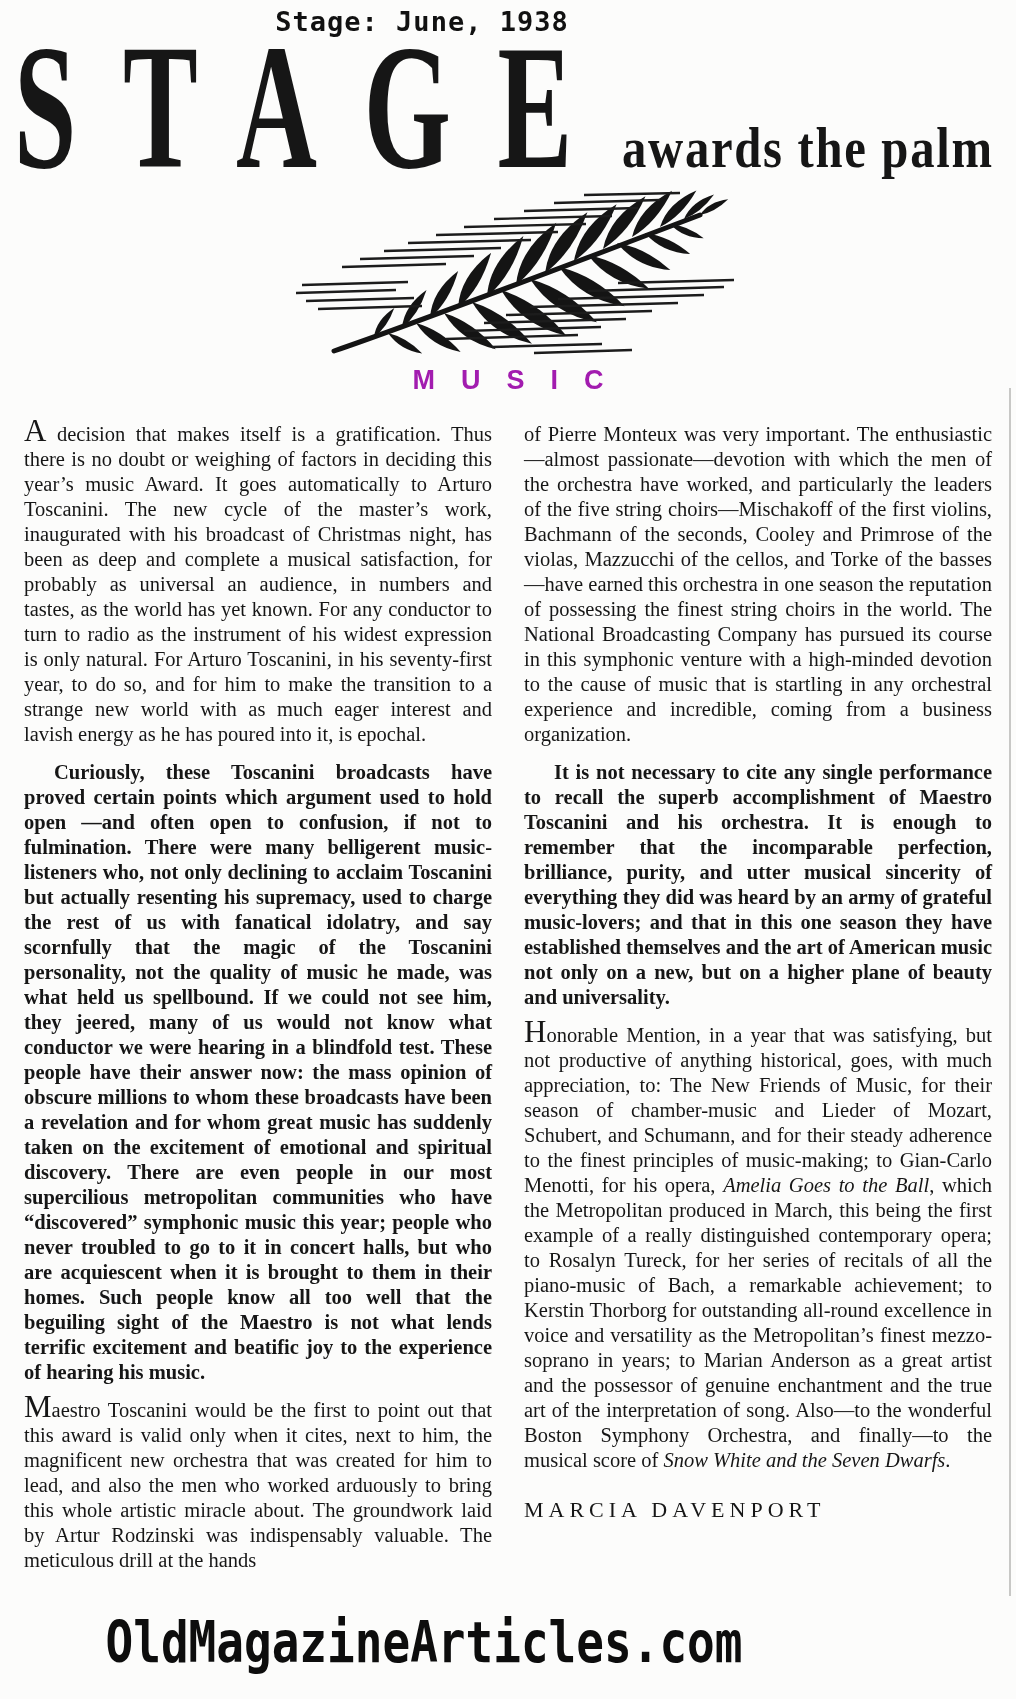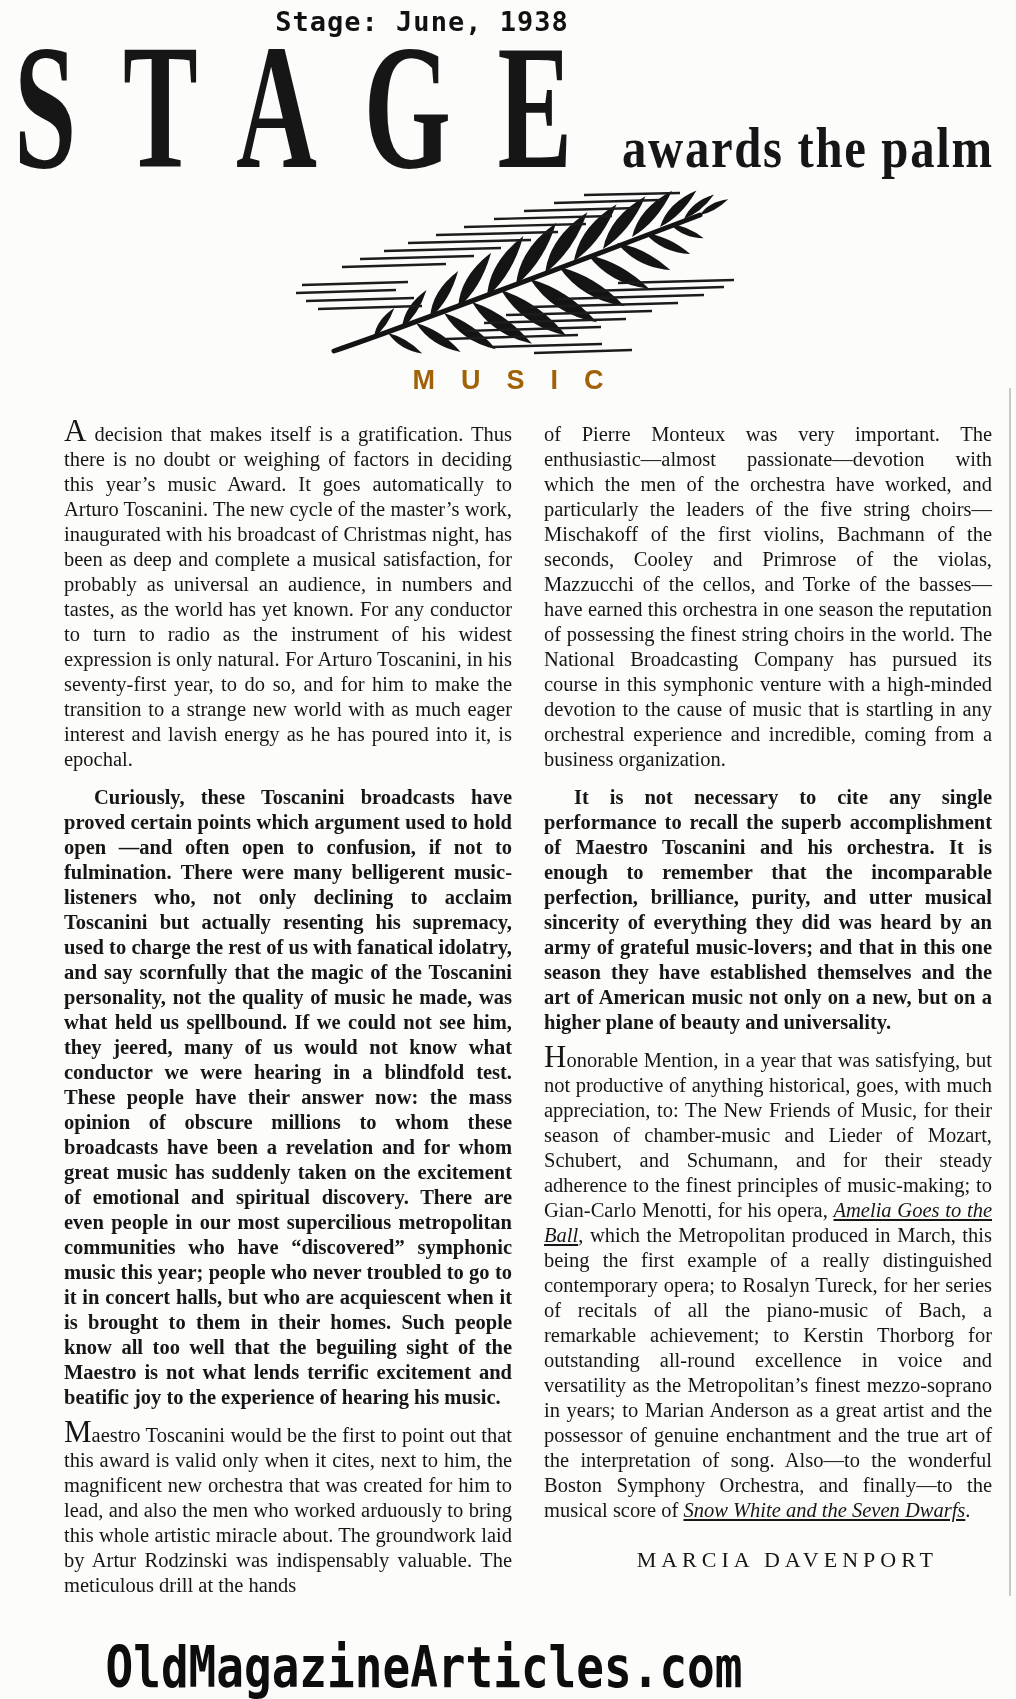--- a/index.html
+++ b/index.html
@@ -22,46 +22,46 @@
   }
   .masthead-sub {
     position:absolute; left:622px; bottom:-6px;
     font-weight:bold; font-size:58px; line-height:1; letter-spacing:2px;
     transform:scaleX(0.84); transform-origin:left bottom; white-space:nowrap;
   }
   .palm-wrap { margin:16px 0 0 296px; width:440px; height:170px; }
   .music-heading {
     margin-top:8px; text-align:center;
     font-family:"Liberation Sans", sans-serif; font-weight:bold;
-    font-size:27px; letter-spacing:26px; padding-left:26px; color:#a16207;
+    font-size:27px; letter-spacing:26px; padding-left:26px; color:#a21caf;
   }
   .columns {
     display:flex; gap:32px; padding:0 24px; margin-top:26px;
-    font-size:20.5px; line-height:25px; text-align:justify;margin-left:40px;
+    font-size:20.5px; line-height:25px; text-align:justify;
   }
   .col { flex:1; min-width:0; }
   .col p { margin:0 0 13px; }
   p.indent { text-indent:30px;font-weight:bold; }
   .initial { font-size:31px; line-height:18px; }
   .gap-top { margin-top:44px; }
   .byline {
-    margin-top:24px; padding-right:54px; text-align:right;
+    margin-top:24px; padding-right:54px; text-align:left;
     letter-spacing:5px; font-size:22px; white-space:nowrap;
   }
   .watermark {
     margin-top:24px; text-align:center;
     transform:translateX(-84px) scaleY(1.22); transform-origin:center top;
     font-family:"DejaVu Sans Mono", monospace; font-weight:bold;
     font-size:46px; color:#0d0d0d; white-space:nowrap;
   }
   .scan-edge {
     position:absolute; right:5px; top:388px; width:2px; height:1208px;
     background:#8a8a85; opacity:.45;
   }
-  em { font-style:italic;text-decoration:underline; }
+  em { font-style:italic; }
 </style>
 </head>
 <body>
 
 <div class="scan-header">Stage: June, 1938</div>
 
 <div class="masthead">
   <div class="masthead-title">STAGE</div>
   <div class="masthead-sub">awards the palm</div>
 </div>

